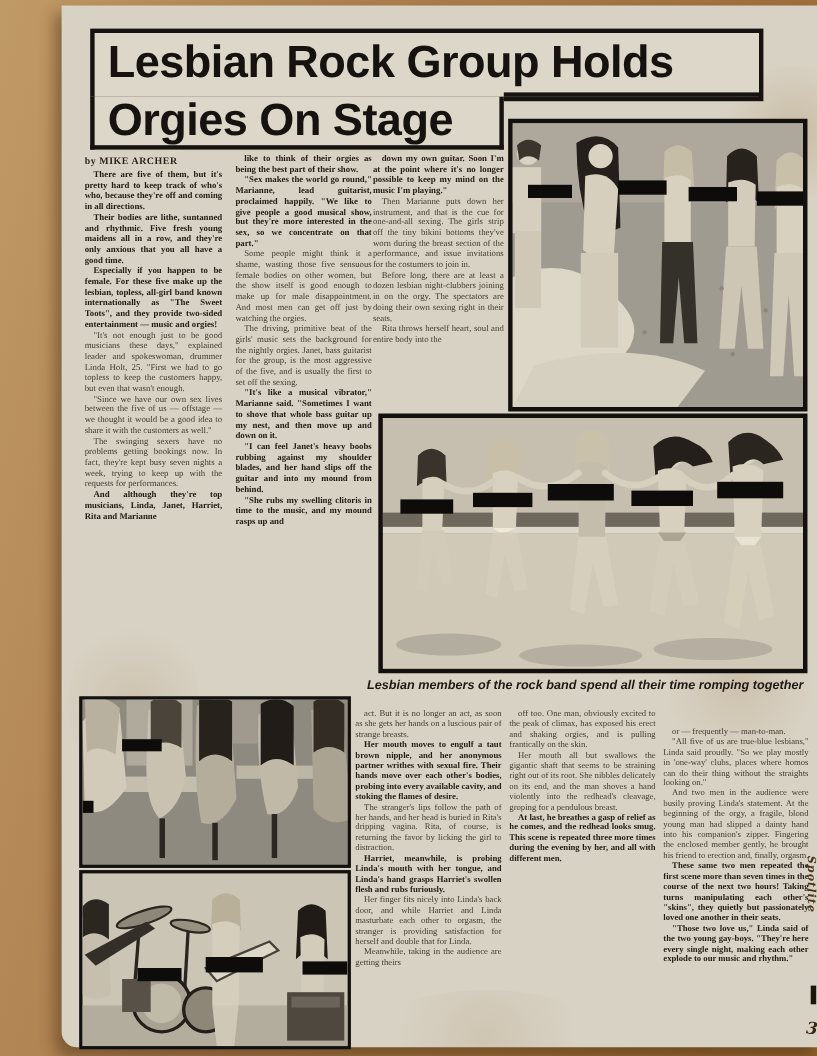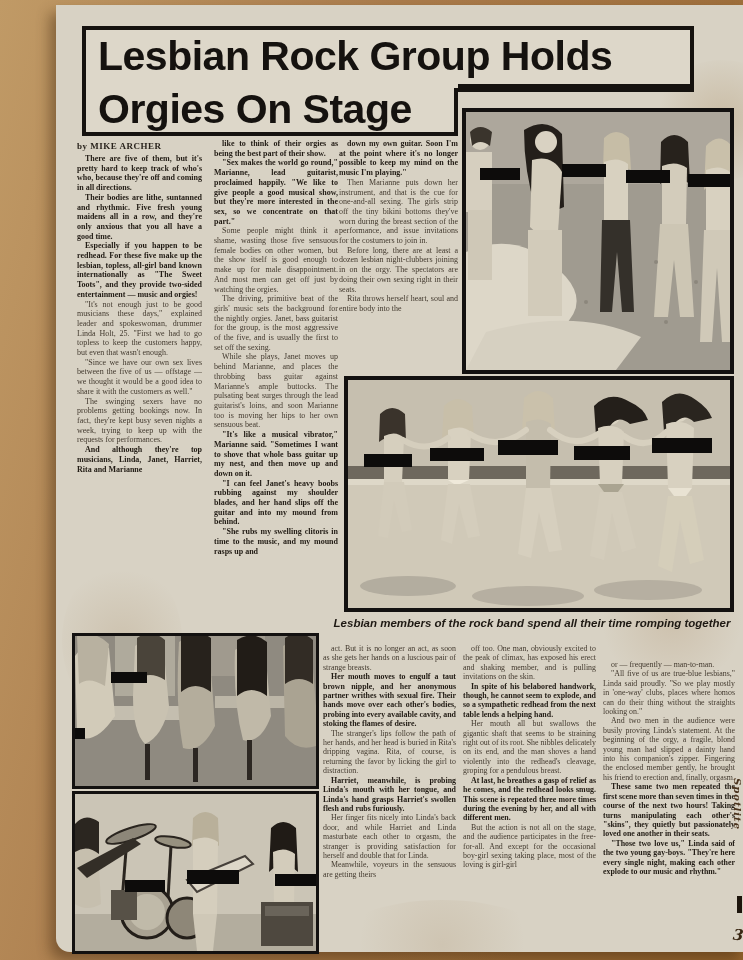--- a/index.html
+++ b/index.html
@@ -78,32 +78,31 @@
   <div class="hl-box2"></div>
   <div class="hl-step"></div>
   <div class="hl-text hl1">Lesbian Rock Group Holds</div>
   <div class="hl-text hl2">Orgies On Stage</div>
 
   <div class="byline">by MIKE ARCHER</div>
 
   <div class="col" id="col1">
       <p class="para b">There are five of them, but it's pretty hard to keep track of who's who, because they're off and coming in all directions.</p>
       <p class="para b">Their bodies are lithe, suntanned and rhythmic. Five fresh young maidens all in a row, and they're only anxious that you all have a good time.</p>
-      <p class="para b">Especially if you happen to be redhead. For these five make up the lesbian, topless, all-girl band known internationally as "The Sweet Toots", and they provide two-sided entertainment — music and orgies!</p>
+      <p class="para b">Especially if you happen to be female. For these five make up the lesbian, topless, all-girl band known internationally as "The Sweet Toots", and they provide two-sided entertainment — music and orgies!</p>
       <p class="para">"It's not enough just to be good musicians these days," explained leader and spokeswoman, drummer Linda Holt, 25. "First we had to go topless to keep the customers happy, but even that wasn't enough.</p>
       <p class="para">"Since we have our own sex lives between the five of us — offstage — we thought it would be a good idea to share it with the customers as well."</p>
       <p class="para">The swinging sexers have no problems getting bookings now. In fact, they're kept busy seven nights a week, trying to keep up with the requests for performances.</p>
       <p class="para b">And although they're top musicians, Linda, Janet, Harriet, Rita and Marianne</p>
     </div>
   <div class="col" id="col2">
       <p class="para b">like to think of their orgies as being the best part of their show.</p>
       <p class="para b">"Sex makes the world go round," Marianne, lead guitarist, proclaimed happily. "We like to give people a good musical show, but they're more interested in the sex, so we concentrate on that part."</p>
       <p class="para">Some people might think it a shame, wasting those five sensuous female bodies on other women, but the show itself is good enough to make up for male disappointment. And most men can get off just by watching the orgies.</p>
       <p class="para">The driving, primitive beat of the girls' music sets the background for the nightly orgies. Janet, bass guitarist for the group, is the most aggressive of the five, and is usually the first to set off the sexing.</p>
-      <p class="para">While she plays, Janet moves up behind Marianne, and places the throbbing bass guitar against Marianne's ample buttocks. The pulsating beat surges through the lead guitarist's loins, and soon Marianne too is moving her hips to her own sensuous beat.</p>
       <p class="para b">"It's like a musical vibrator," Marianne said. "Sometimes I want to shove that whole bass guitar up my nest, and then move up and down on it.</p>
       <p class="para b">"I can feel Janet's heavy boobs rubbing against my shoulder blades, and her hand slips off the guitar and into my mound from behind.</p>
       <p class="para b">"She rubs my swelling clitoris in time to the music, and my mound rasps up and</p>
     </div>
   <div class="col" id="col3">
       <p class="para b">down my own guitar. Soon I'm at the point where it's no longer possible to keep my mind on the music I'm playing."</p>
       <p class="para">Then Marianne puts down her instrument, and that is the cue for one-and-all sexing. The girls strip off the tiny bikini bottoms they've worn during the breast section of the performance, and issue invitations for the costumers to join in.</p>
       <p class="para">Before long, there are at least a dozen lesbian night-clubbers joining in on the orgy. The spectators are doing their own sexing right in their seats.</p>
       <p class="para">Rita throws herself heart, soul and entire body into the</p>
     </div>
@@ -273,28 +272,26 @@
       <rect x="200" y="80" width="41" height="12" fill="#0d0c0b"></rect>
     </svg>
   </div>
 
   <div class="col" id="colA">
       <p class="para">act. But it is no longer an act, as soon as she gets her hands on a luscious pair of strange breasts.</p>
       <p class="para b">Her mouth moves to engulf a taut brown nipple, and her anonymous partner writhes with sexual fire. Their hands move over each other's bodies, probing into every available cavity, and stoking the flames of desire.</p>
       <p class="para">The stranger's lips follow the path of her hands, and her head is buried in Rita's dripping vagina. Rita, of course, is returning the favor by licking the girl to distraction.</p>
       <p class="para b">Harriet, meanwhile, is probing Linda's mouth with her tongue, and Linda's hand grasps Harriet's swollen flesh and rubs furiously.</p>
       <p class="para">Her finger fits nicely into Linda's back door, and while Harriet and Linda masturbate each other to orgasm, the stranger is providing satisfaction for herself and double that for Linda.</p>
-      <p class="para">Meanwhile, voyeurs in the sensuous are getting theirs</p>
+      <p class="para">Meanwhile, taking in the audience are getting theirs</p>
     </div>
   <div class="col" id="colB">
-      <p class="para">off too. One man, obviously excited to the peak of climax, has exposed his erect and shaking member, and is pulling invitations on the skin.</p>
-      <p class="para b">In spite of his belabored handwork, though, he cannot seem to explode, and so a sympathetic redhead from the next table lends a helping hand.</p>
+      <p class="para">off too. One man, obviously excited to the peak of climax, has exposed his erect and shaking orgies, and is pulling frantically on the skin.</p>
       <p class="para">Her mouth all but swallows the gigantic shaft that seems to be straining right out of its root. She nibbles delicately on its end, and the man shoves a hand violently into the redhead's cleavage, groping for a pendulous breast.</p>
       <p class="para b">At last, he breathes a gasp of relief as he comes, and the redhead looks smug. This scene is repeated three more times during the evening by her, and all with different men.</p>
-      <p class="para">But the action is not all on the stage, and the audience participates in the free-for-all. And except for the occasional boy-girl sexing taking place, most of the loving is girl-girl</p>
     </div>
   <div class="col" id="colC">
       <p class="para">or — frequently — man-to-man.</p>
       <p class="para">"All five of us are true-blue lesbians," Linda said proudly. "So we play mostly in 'one-way' clubs, places where homos can do their thing without the straights looking on."</p>
       <p class="para">And two men in the audience were busily proving Linda's statement. At the beginning of the orgy, a fragile, blond young man had slipped a dainty hand into his companion's zipper. Fingering the enclosed member gently, he brought his friend to erection and, finally, orgasm.</p>
       <p class="para b">These same two men repeated the first scene more than seven times in the course of the next two hours! Taking turns manipulating each other's "skins", they quietly but passionately loved one another in their seats.</p>
       <p class="para b">"Those two love us," Linda said of the two young gay-boys. "They're here every single night, making each other explode to our music and rhythm."</p>
     </div>
 
   <div class="masthead">NATIONAL Spotlite</div>

